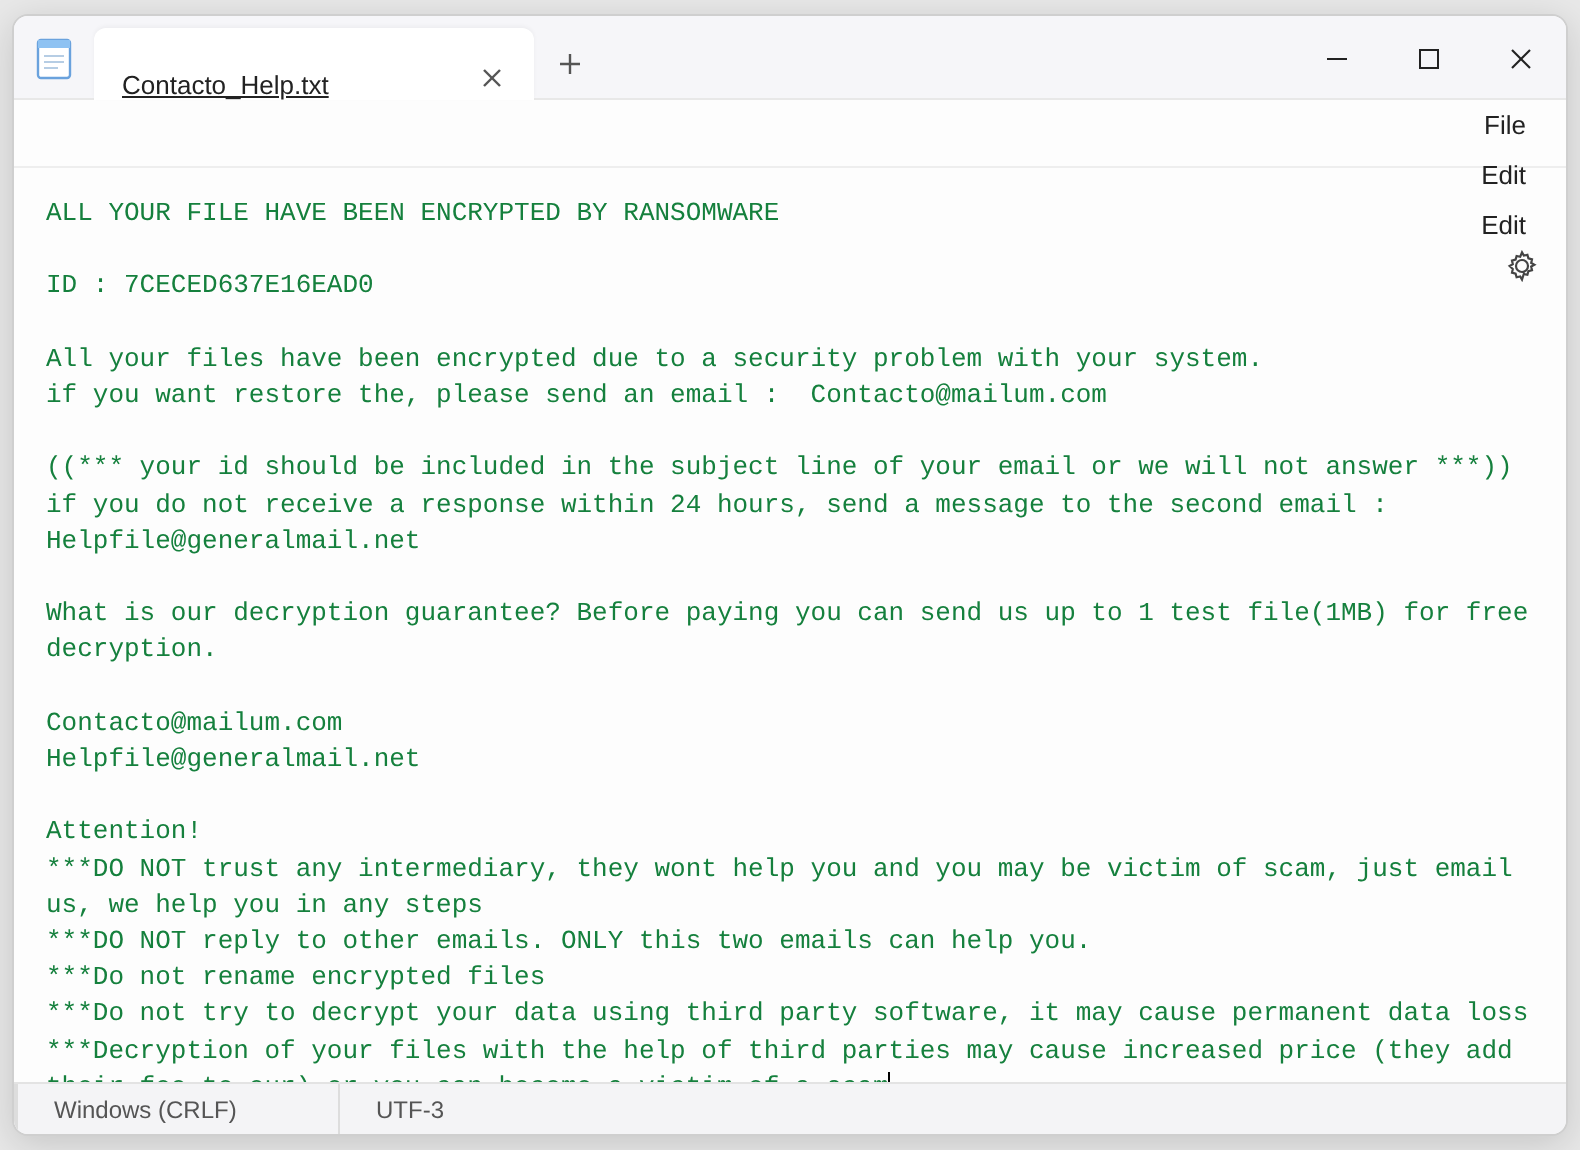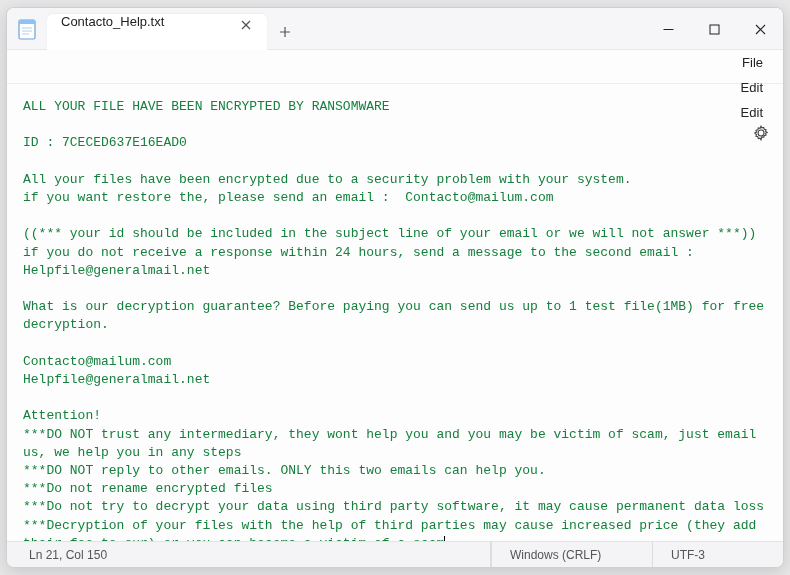--- a/index.html
+++ b/index.html
@@ -40,26 +40,27 @@
     }
     .app-icon svg { width: 18px; height: 22px; }
     .tab {
       background: #ffffff;
       border-top-left-radius: 6px;
       border-top-right-radius: 6px;
       margin-top: 6px;
       height: 36px;
       min-width: 220px;
       display: flex;
-      align-items: flex-start;
+      align-items: flex-end;
       padding: 0 10px 0 14px;
       font-size: 13px;
       color: #222;
       position: relative;
       box-shadow: 0 -1px 2px rgba(0,0,0,0.04);
+      text-decoration: underline;
     }
     .tab-title { flex: 1; }
     .tab-close {
       width: 22px;
       height: 22px;
       display: flex;
       align-items: center;
       justify-content: center;
       color: #555;
       border-radius: 3px;
@@ -238,21 +239,20 @@
 Helpfile@generalmail.net
 
 Attention!
 ***DO NOT trust any intermediary, they wont help you and you may be victim of scam, just email us, we help you in any steps
 ***DO NOT reply to other emails. ONLY this two emails can help you.
 ***Do not rename encrypted files
 ***Do not try to decrypt your data using third party software, it may cause permanent data loss
 ***Decryption of your files with the help of third parties may cause increased price (they add their fee to our) or you can become a victim of a scam</span><span class="cursor"></span></div>
 
   <div class="statusbar">
-    <div class="status-cell status-left">Ln 21, Col 150</div>
     <div class="status-div"></div>
     <div class="status-div"></div>
     <div class="status-cell status-eol">Windows (CRLF)</div>
     <div class="status-div"></div>
     <div class="status-cell status-enc">UTF-3</div>
   </div>
 
 </div>
 
 </body></html>

